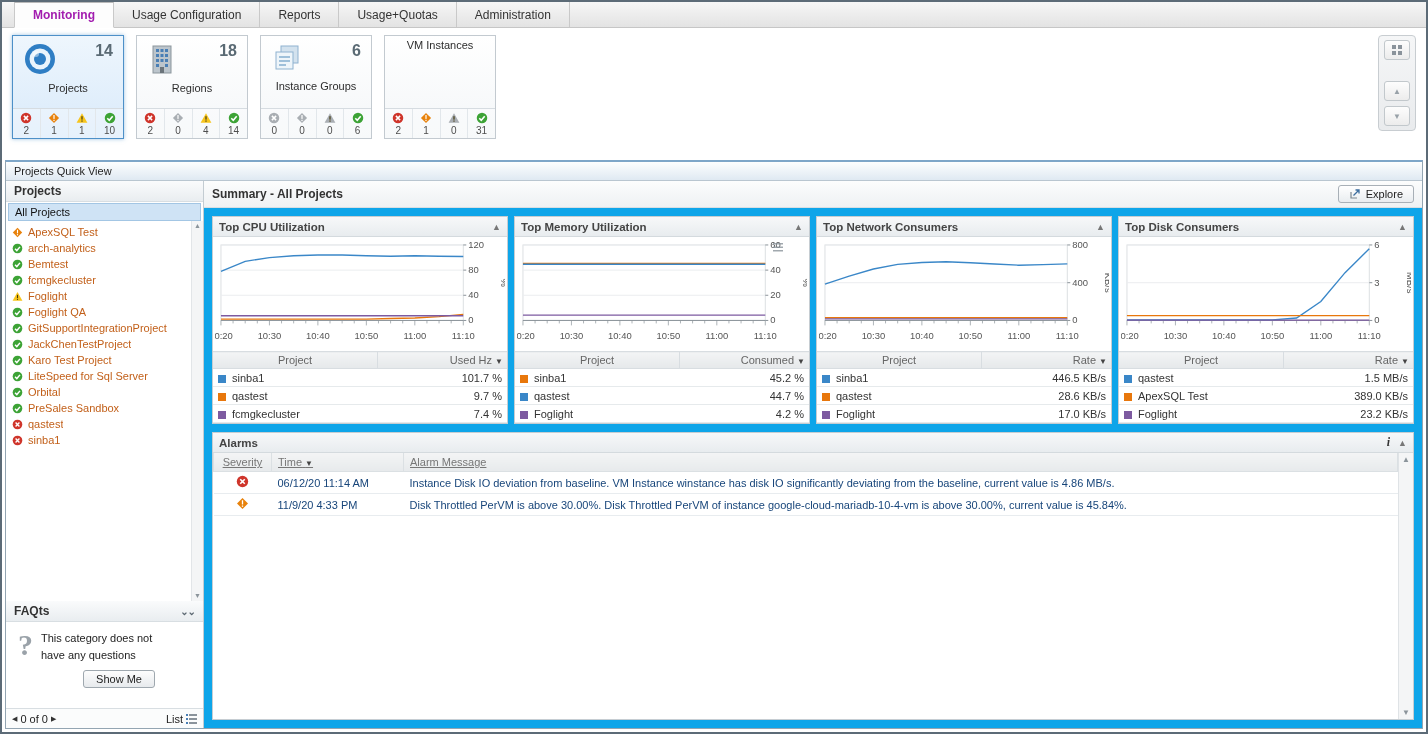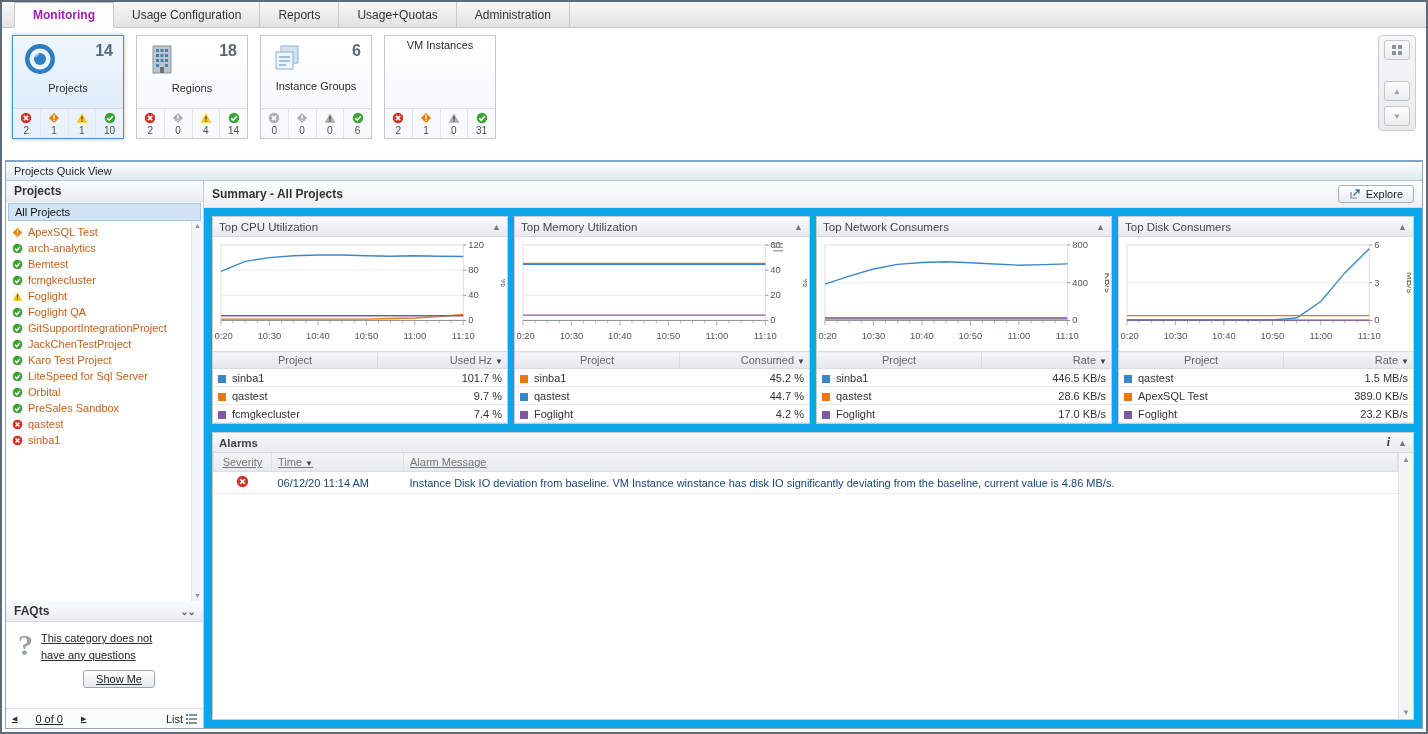--- a/index.html
+++ b/index.html
@@ -41,38 +41,38 @@
   .search-box input{border:none;outline:none;flex:1;font-size:11px;color:#333;font-family:"Liberation Sans",sans-serif;min-width:0;background:transparent;}
   .all-projects{margin:1px 2px 0 2px;padding:2px 6px;font-size:11px;color:#111;background:#cfe3f5;border:1px solid #a3c6e4;cursor:pointer;}
   .project-list{flex:1;min-height:0;position:relative;padding:3px 13px 3px 2px;overflow:hidden;}
   .project-item{display:flex;align-items:center;gap:5px;padding:2px 4px;font-size:11px;color:#c2601a;white-space:nowrap;overflow:hidden;cursor:pointer;}
   .project-item .pname{overflow:hidden;text-overflow:ellipsis;}
   .mini-scroll{position:absolute;top:0;right:0;bottom:0;width:12px;border-left:1px solid #e2e5e8;background:#f4f5f6;display:flex;flex-direction:column;justify-content:space-between;align-items:center;padding:1px 0;}
   .mini-scroll .ms-arrow{font-size:7px;color:#8b949b;cursor:pointer;line-height:8px;}
   .dbl-chev{color:#5a6670;font-size:10px;letter-spacing:-1px;cursor:pointer;}
   .faqts-body{flex:0 0 86px;display:flex;gap:8px;padding:8px 6px 4px 12px;}
   .qmark{font-family:"Liberation Serif",serif;font-size:30px;font-weight:bold;color:#9aa2a9;line-height:1;}
-  .faqts-right{display:flex;flex-direction:column;flex:1;min-width:0;text-decoration:underline;}
+  .faqts-right{display:flex;flex-direction:column;flex:1;min-width:0;}
   .faqts-text{font-size:11px;color:#222;line-height:1.5;max-width:130px;}
   .showme-btn{align-self:center;margin-top:7px;padding:2px 12px;font-size:11px;color:#222;border:1px solid #9fa8af;border-radius:3px;background:linear-gradient(#fdfdfd,#e7eaed);cursor:pointer;font-family:"Liberation Sans",sans-serif;}
   .sidebar-footer{flex:0 0 20px;border-top:1px solid #d8dee2;display:flex;justify-content:space-between;align-items:center;padding:0 6px;font-size:11px;color:#222;background:#fbfcfc;}
-  .pager{display:flex;align-items:center;gap:18px;text-decoration:underline;}
+  .pager{display:flex;align-items:center;gap:3px;}
   .pg-arrow{font-size:7px;color:#333;cursor:pointer;}
   .list-toggle{display:flex;align-items:center;gap:3px;cursor:pointer;color:#222;}
 
   
   .main{flex:1;display:flex;flex-direction:column;min-width:0;min-height:0;background:#0ea5e9;}
   .main-header{flex:0 0 27px;display:flex;justify-content:space-between;align-items:center;padding:0 8px;background:linear-gradient(#fcfdfd,#eef1f3);border-bottom:1px solid #d8dee2;}
   .main-title{font-weight:bold;font-size:12px;color:#333;}
   .explore-btn{display:flex;align-items:center;gap:5px;border:1px solid #a8b0b7;border-radius:3px;background:linear-gradient(#ffffff,#e9edf0);padding:2px 10px;font-size:11px;color:#222;cursor:pointer;font-family:"Liberation Sans",sans-serif;}
 
   .charts-row{flex:0 0 216px;display:flex;gap:6px;padding:8px 8px 4px 8px;min-width:0;}
   .chart-card{flex:1;min-width:0;border:1px solid #c6cdd2;display:flex;flex-direction:column;background:#fff;}
   .chart-head{flex:0 0 20px;display:flex;justify-content:space-between;align-items:center;padding:0 6px;background:linear-gradient(#f7f8f9,#e8ecef);border-bottom:1px solid #d4dade;}
-  .chart-title{font-weight:normal;font-size:11.5px;color:#444;}
+  .chart-title{font-weight:bold;font-size:11.5px;color:#444;}
   .collapse-icon{font-size:9px;color:#777;cursor:pointer;}
   .chart-plot{position:relative;padding:2px 2px 0 2px;}
   .plot-svg{display:block;width:100%;height:112px;}
   .tick-label{font-size:9.5px;fill:#555;font-family:"Liberation Sans",sans-serif;}
   .mini-menu-icon{position:absolute;top:4px;right:26px;cursor:pointer;opacity:.8;}
   .chart-table{width:100%;border-collapse:collapse;font-size:11px;margin-top:auto;}
   .chart-table th{background:linear-gradient(#f3f4f5,#e5e8ea);color:#666;font-weight:normal;border:1px solid #d8dde1;border-left:none;border-right:1px solid #d8dde1;padding:2px 4px;text-align:center;}
   .chart-table th:last-child{border-right:none;}
   .chart-table td{border-bottom:1px solid #e6eaec;padding:2.5px 5px;color:#333;}
   .chart-table .c-val{text-align:right;width:44%;}
@@ -802,20 +802,29 @@
               </thead>
               <tbody id="alarms-tbody">
                   <tr>
                     <td class="sev"><svg width="13" height="13" viewBox="0 0 16 16">
                         <circle cx="8" cy="8" r="7" fill="#cf352b"></circle>
                         <path d="M5.2 5.2 L10.8 10.8 M10.8 5.2 L5.2 10.8" stroke="#fff" stroke-width="2"></path>
                       </svg></td>
                     <td class="time">06/12/20 11:14 AM</td>
                     <td class="msg">Instance Disk IO deviation from baseline. VM Instance winstance has disk IO significantly deviating from the baseline, current value is 4.86 MB/s.</td>
                   </tr>
+                  <tr>
+                    <td class="sev"><svg width="13" height="13" viewBox="0 0 16 16">
+                        <rect x="3.2" y="3.2" width="9.6" height="9.6" transform="rotate(45 8 8)" fill="#e8820c"></rect>
+                        <rect x="7.2" y="4" width="1.6" height="5.2" fill="#fff"></rect>
+                        <rect x="7.2" y="10.4" width="1.6" height="1.7" fill="#fff"></rect>
+                      </svg></td>
+                    <td class="time">11/9/20 4:33 PM</td>
+                    <td class="msg">Disk Throttled PerVM is above 30.00%. Disk Throttled PerVM of instance google-cloud-mariadb-10-4-vm is above 30.00%, current value is 45.84%.</td>
+                  </tr>
                 </tbody>
             </table>
             <div class="vscroll">
               <span class="ms-arrow">▲</span>
               <span class="ms-arrow">▼</span>
             </div>
           </div>
         </div>
       </div>
 

